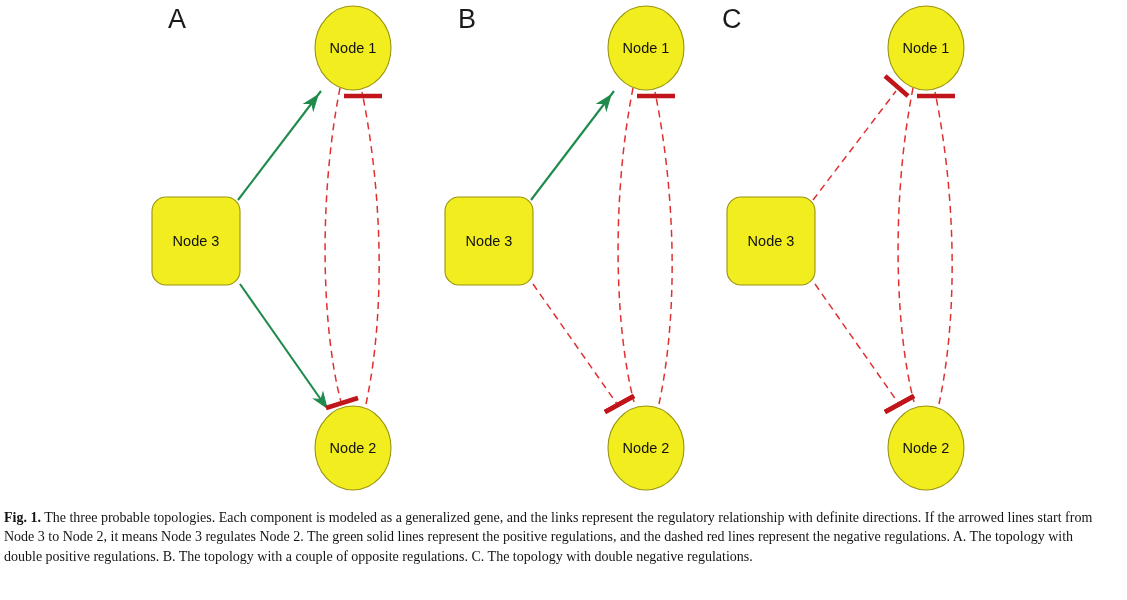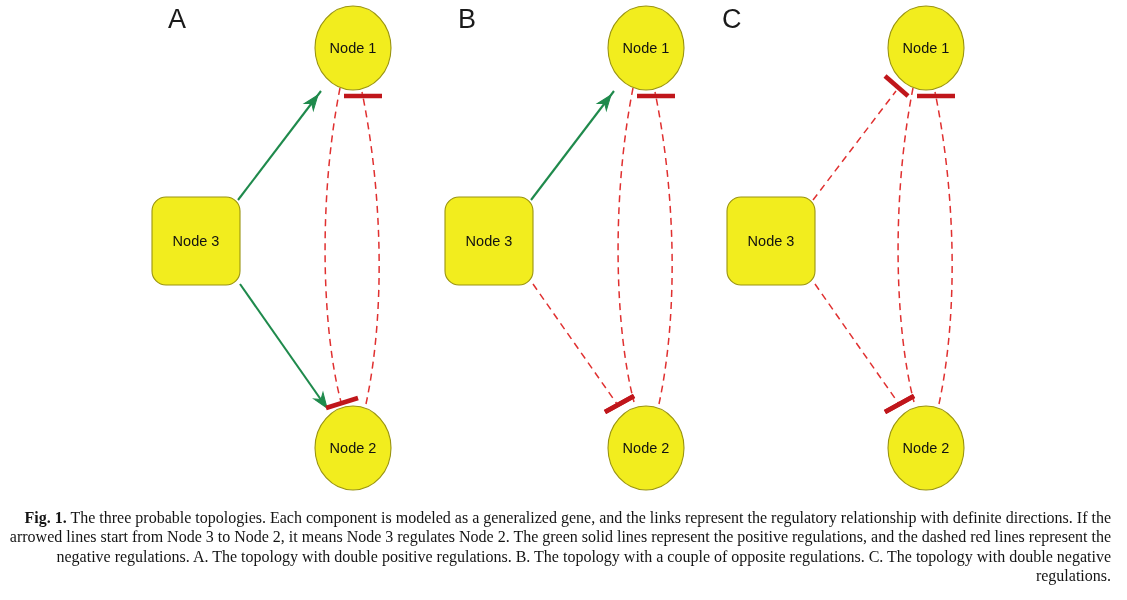--- a/index.html
+++ b/index.html
@@ -61,24 +61,24 @@
     stroke-linecap: butt;
   }
   #caption {
     position: absolute;
     left: 0;
     top: 508px;
     width: 1119px;
     padding: 0 8px 0 4px;
     box-sizing: border-box;
     font-family: "Liberation Serif", serif;
-    font-size: 16px;
+    font-size: 14px;
     line-height: 19.4px;
     color: #141414;
-    text-align: right;
+    text-align: left;
   }
   #caption .caption-tag {
     font-weight: bold;
   }
   #caption .caption-body {
     font-weight: normal;
   }
 </style>
 </head>
 <body>

